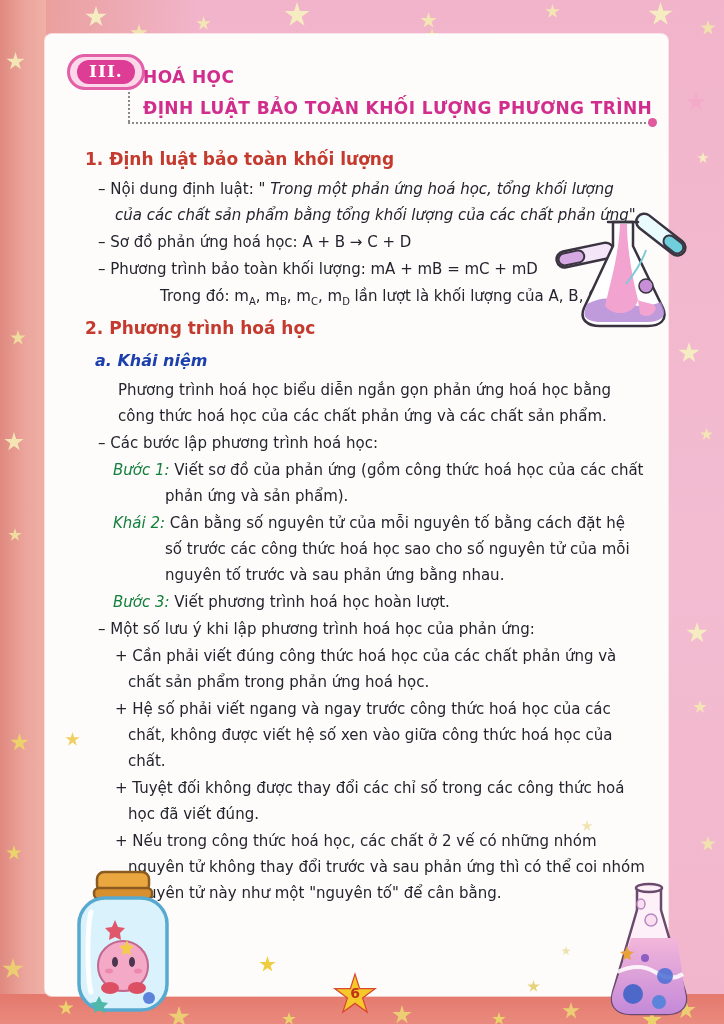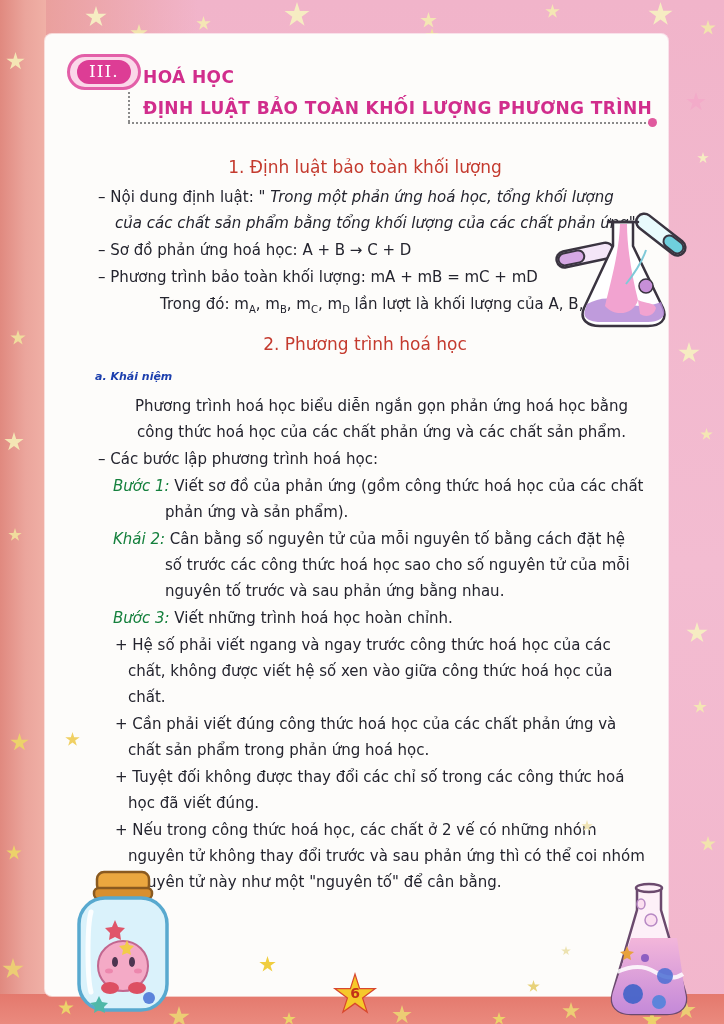--- a/index.html
+++ b/index.html
@@ -35,42 +35,42 @@
     box-shadow:0 0 0 1px rgba(255,255,255,.6);
   }
 
   
   .badge-outer {
     position:absolute; left:22px; top:20px;
     background:#fbd7e9; border:3px solid #e35fa8; border-radius:20px;
     padding:3px 7px;
   }
   .badge-inner {
-    background:#dd3d95; color:#fff; font-weight:normal; font-size:17px;
+    background:#dd3d95; color:#fff; font-weight:bold; font-size:17px;
     padding:1px 12px 3px; border-radius:12px; letter-spacing:1px;
     font-family:"DejaVu Serif", serif;
   }
   .page-title {
     position:absolute; left:98px; top:28px; width:520px;
     color:#d12d8c; font-weight:bold; font-size:17px; line-height:31px;
     letter-spacing:.4px;
   }
   .dot-v { position:absolute; left:83px; top:58px; height:30px; width:0; border-left:2px dotted #8a8a8a; }
   .dot-h { position:absolute; left:83px; top:88px; width:522px; height:0; border-top:2px dotted #8a8a8a; }
   .dot-end { position:absolute; left:603px; top:84px; width:9px; height:9px; border-radius:50%; background:#e05a9e; }
 
   
   .body {
     position:absolute; left:40px; top:112px; width:560px;
     font-size:15px; line-height:26px; color:#24242e;
   }
-  .h-red  { color:#c43a2e; font-weight:normal; font-size:17px; margin:8px 0 4px;text-align:center; }
-  .h-blue { color:#1c3fae; font-weight:bold; font-style:italic; font-size:11px; margin:7px 8px 3px; margin-left:10px; }
+  .h-red  { color:#c43a2e; font-weight:bold; font-size:17px; margin:0 0 4px; }
+  .h-blue { color:#1c3fae; font-weight:bold; font-style:italic; font-size:16px; margin:7px 8px 3px; margin-left:10px; }
   .dash   { padding-left:30px; text-indent:-17px; margin:1px 0; }
-  .plain  { margin-left:33px; margin:1px 0 1px 33px;text-align:center; }
+  .plain  { margin-left:33px; margin:1px 0 1px 33px; }
   .trongdo{ margin-left:75px; margin-top:1px; }
   .buoc   { padding-left:80px; text-indent:-52px; margin:1px 0; }
   .buoc .lbl { color:#15803d; font-style:italic; }
   .plus   { padding-left:43px; text-indent:-13px; margin:1px 0; }
   .quote-it { font-style:italic; }
   sub { font-size:10px; }
 
   
   .ill { position:absolute; }
   .ill-flask-pour { left:505px; top:158px; }
@@ -161,25 +161,26 @@
 
       <p class="plain">Phương trình hoá học biểu diễn ngắn gọn phản ứng hoá học bằng công thức hoá học của các chất phản ứng và các chất sản phẩm.</p>
 
 
       <p class="dash">– Các bước lập phương trình hoá học:</p>
 
       <p class="buoc"><span class="lbl">Bước 1: </span><span>Viết sơ đồ của phản ứng (gồm công thức hoá học của các chất phản ứng và sản phẩm).</span></p>
 
       <p class="buoc"><span class="lbl">Khái 2: </span><span>Cân bằng số nguyên tử của mỗi nguyên tố bằng cách đặt hệ số trước các công thức hoá học sao cho số nguyên tử của mỗi nguyên tố trước và sau phản ứng bằng nhau.</span></p>
 
-      <p class="buoc"><span class="lbl">Bước 3: </span><span>Viết những trình hoá học hoàn chỉnh.</span></p>
-
-
+      <p class="buoc"><span class="lbl">Bước 3: </span><span>Viết phương trình hoá học hoàn lượt.</span></p>
+
+      <p class="dash">– Một số lưu ý khi lập phương trình hoá học của phản ứng:</p>
+
+      <p class="plus">+ Cần phải viết đúng công thức hoá học của các chất phản ứng và chất sản phẩm trong phản ứng hoá học.</p>
       <p class="plus">+ Hệ số phải viết ngang và ngay trước công thức hoá học của các chất, không được viết hệ số xen vào giữa công thức hoá học của chất.</p>
-      <p class="plus">+ Cần phải viết đúng công thức hoá học của các chất phản ứng và chất sản phẩm trong phản ứng hoá học.</p>
       <p class="plus">+ Tuyệt đối không được thay đổi các chỉ số trong các công thức hoá học đã viết đúng.</p>
       <p class="plus">+ Nếu trong công thức hoá học, các chất ở 2 vế có những nhóm nguyên tử không thay đổi trước và sau phản ứng thì có thể coi nhóm nguyên tử này như một "nguyên tố" để cân bằng.</p>
 
     </div>
 
     <svg class="ill ill-flask-pour" width="150" height="160" viewBox="0 0 150 160">
 
       <g transform="rotate(38 110 42)">
         <rect x="82" y="34" width="58" height="16" rx="8" fill="#e9fbfd" stroke="#3a3440" stroke-width="2.5"></rect>
         <rect x="116" y="36" width="22" height="12" rx="6" fill="#6fcfdd" stroke="#3a3440" stroke-width="2"></rect>

